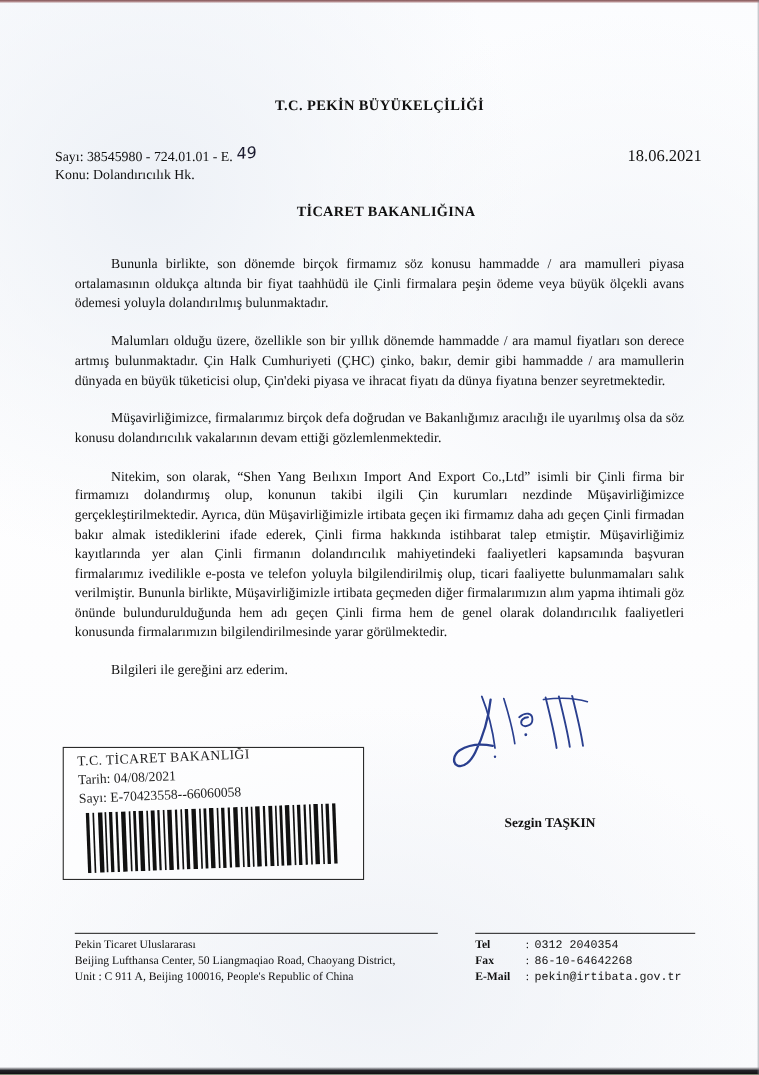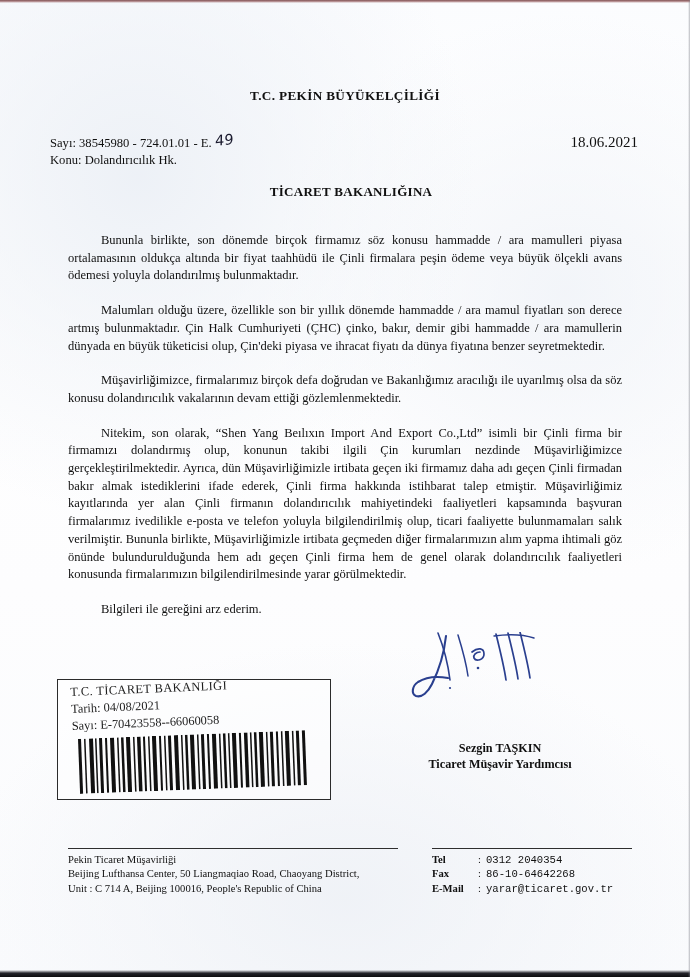--- a/index.html
+++ b/index.html
@@ -266,21 +266,20 @@
         <path d="M92,2 C96,18 100,34 102,48" stroke-width="1.7"></path>
         <path d="M104,1 C108,17 112,33 114,47" stroke-width="1.7"></path>
         <path d="M116,0 C120,16 124,32 126,46" stroke-width="1.7"></path>
         <path d="M90,4 C104,2 118,2 130,6" stroke-width="1.4"></path>
         <circle cx="46" cy="56" r="1.1" fill="#2a3f8f" stroke="none"></circle>
       </g>
     </svg>
 
     <div id="signature-block">
       <div>Sezgin TAŞKIN</div>
-      <div>Ticaret Müşavir Yardımcısı</div>
     </div>
 
     <div id="stamp">
       <div id="stamp-inner">
         <div id="stamp-org">T.C. TİCARET BAKANLIĞI</div>
         <div id="stamp-date">Tarih: 04/08/2021</div>
         <div id="stamp-no">Sayı: E-70423558--66060058</div>
       </div>
       <svg id="stamp-barcode" viewBox="0 0 232 55" preserveAspectRatio="none" xmlns="http://www.w3.org/2000/svg">
         <g fill="#111111">
@@ -325,37 +324,37 @@
           <rect x="205" y="0" width="1.5" height="55"></rect>
           <rect x="209" y="0" width="4" height="55"></rect>
           <rect x="216" y="0" width="1.5" height="55"></rect>
           <rect x="220" y="0" width="3" height="55"></rect>
           <rect x="226" y="0" width="3" height="55"></rect>
         </g>
       </svg>
     </div>
 
     <div id="footer-left">
-      <div class="foot-line">Pekin Ticaret Müşavirliği</div>
+      <div class="foot-line">Pekin Ticaret Uluslararası</div>
       <div class="foot-line">Beijing Lufthansa Center, 50 Liangmaqiao Road, Chaoyang District,</div>
-      <div class="foot-line">Unit : C 714 A, Beijing 100016, People's Republic of China</div>
+      <div class="foot-line">Unit : C 911 A, Beijing 100016, People's Republic of China</div>
     </div>
 
     <div id="footer-right">
       <div class="foot-row">
         <span class="foot-key">Tel</span>
         <span class="foot-sep">:</span>
         <span class="foot-val">0312 2040354</span>
       </div>
       <div class="foot-row">
         <span class="foot-key">Fax</span>
         <span class="foot-sep">:</span>
         <span class="foot-val">86-10-64642268</span>
       </div>
       <div class="foot-row">
         <span class="foot-key">E-Mail</span>
         <span class="foot-sep">:</span>
-        <span class="foot-val">yarar@ticaret.gov.tr</span>
+        <span class="foot-val">pekin@irtibata.gov.tr</span>
       </div>
     </div>
 
   </div>
 </div>
 
 </body></html>

